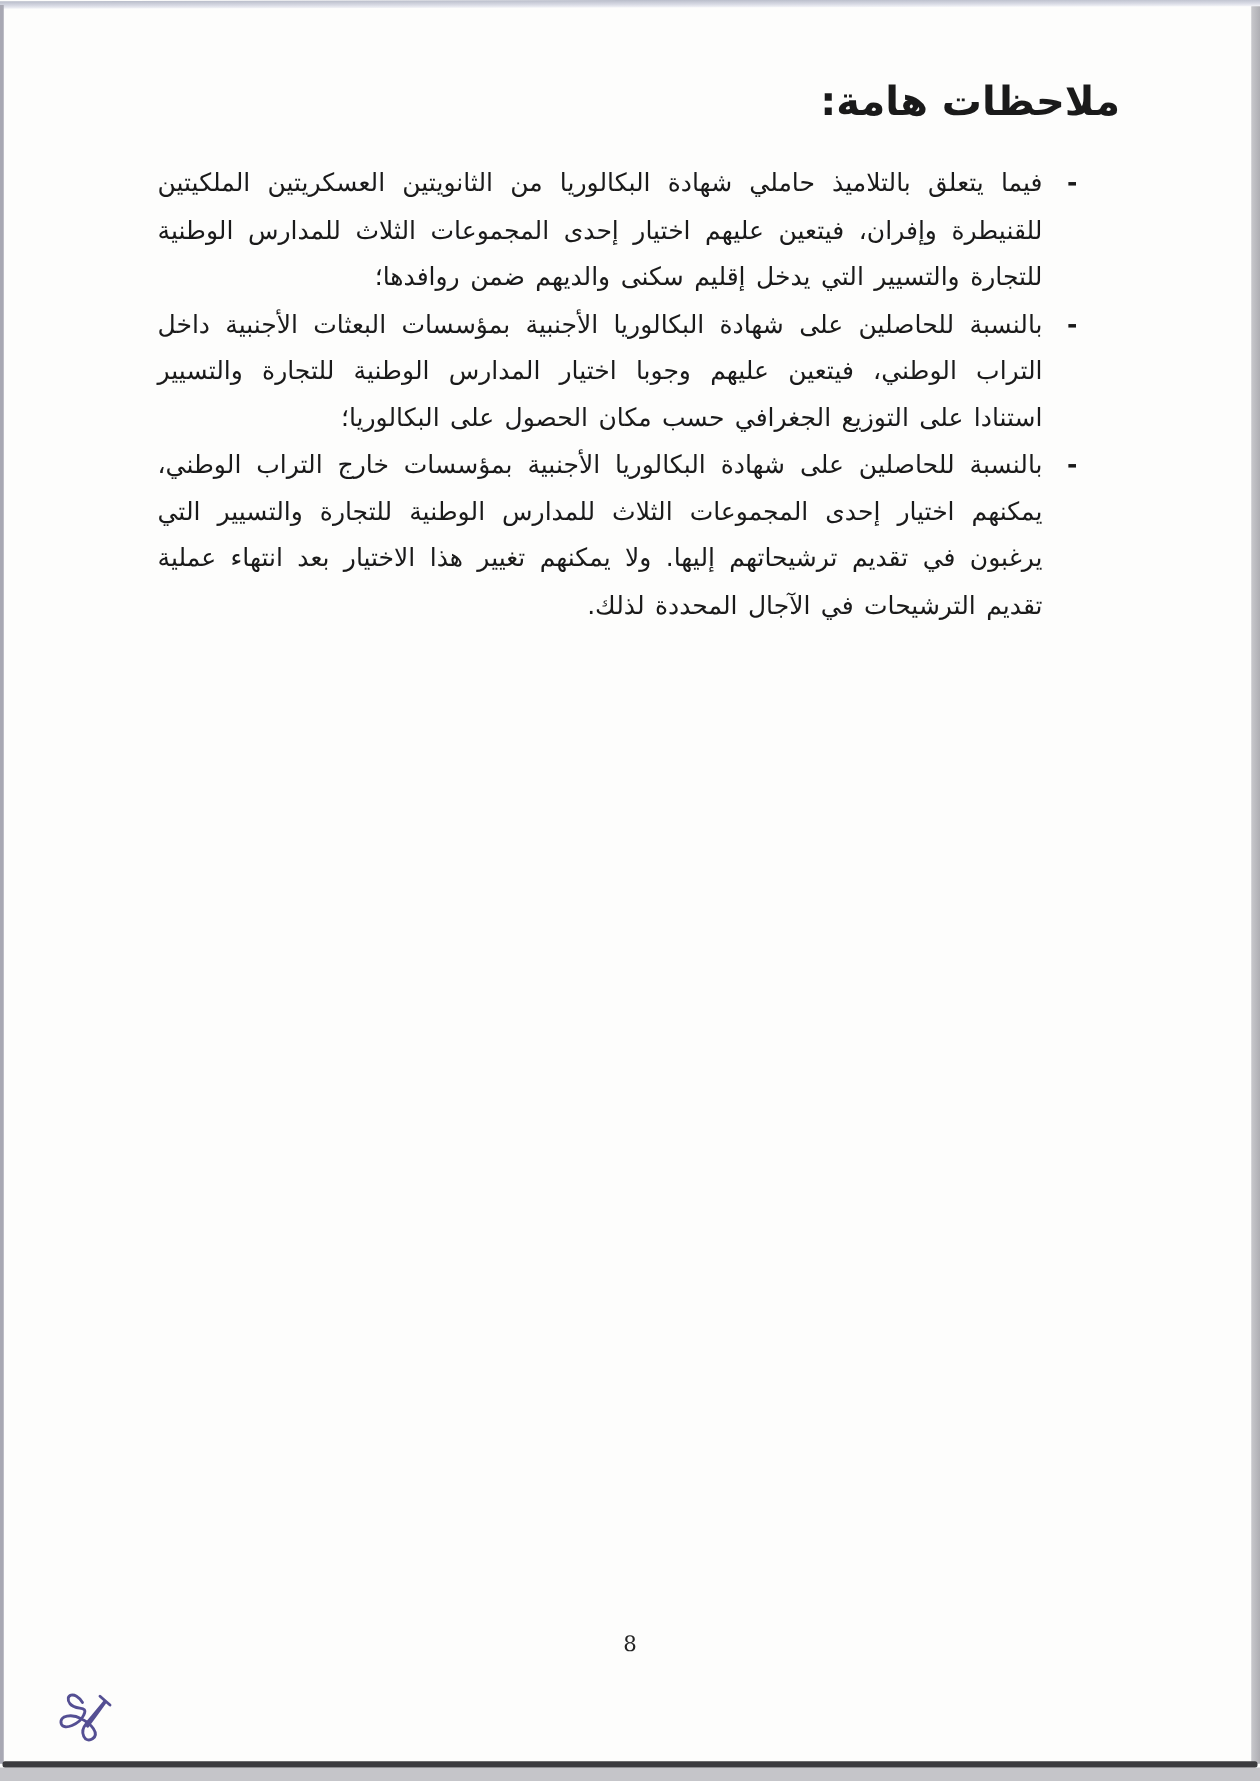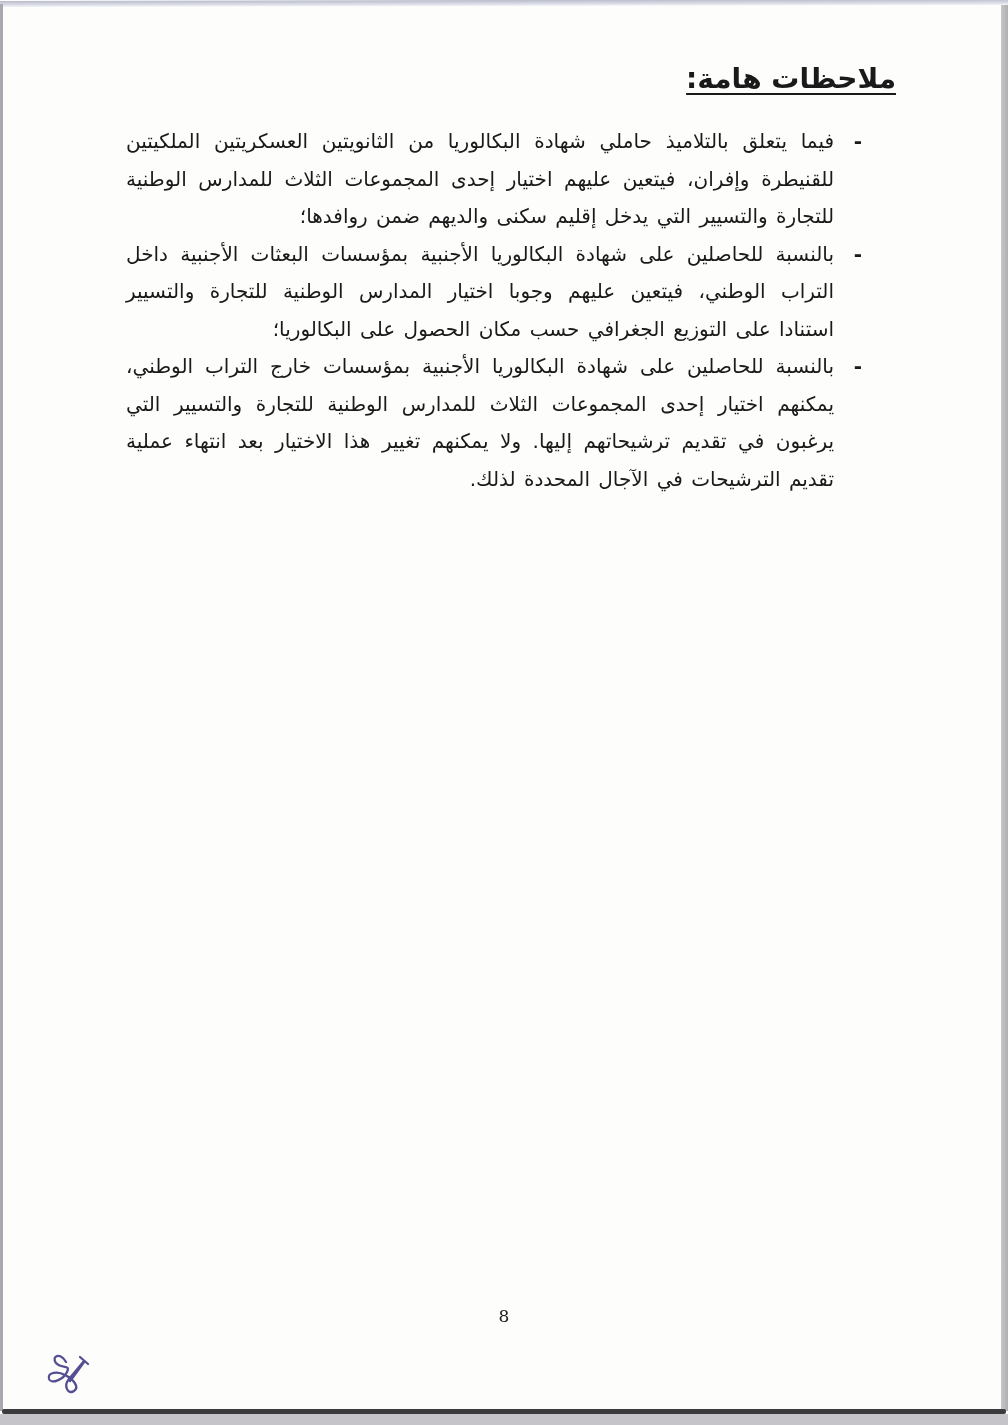--- a/index.html
+++ b/index.html
@@ -49,23 +49,22 @@
   }
   .edge-bottom-shadow {
     position: absolute;
     left: 0; right: 0; bottom: 0;
     height: 11px;
     background: #c5c5c9;
   }
   
   .doc-title {
     margin: 62px 112px 0 0;
-    font-size: 28px;
+    font-size: 32px;
     font-weight: bold;
-    text-decoration: underline;
     text-underline-offset: 5px;
     text-decoration-thickness: 2px;
     letter-spacing: 0.5px;
   }
   .notes {
     margin: 28px 146px 0 126px;
     padding: 0;
     list-style: none;
   }
   .note-item {

